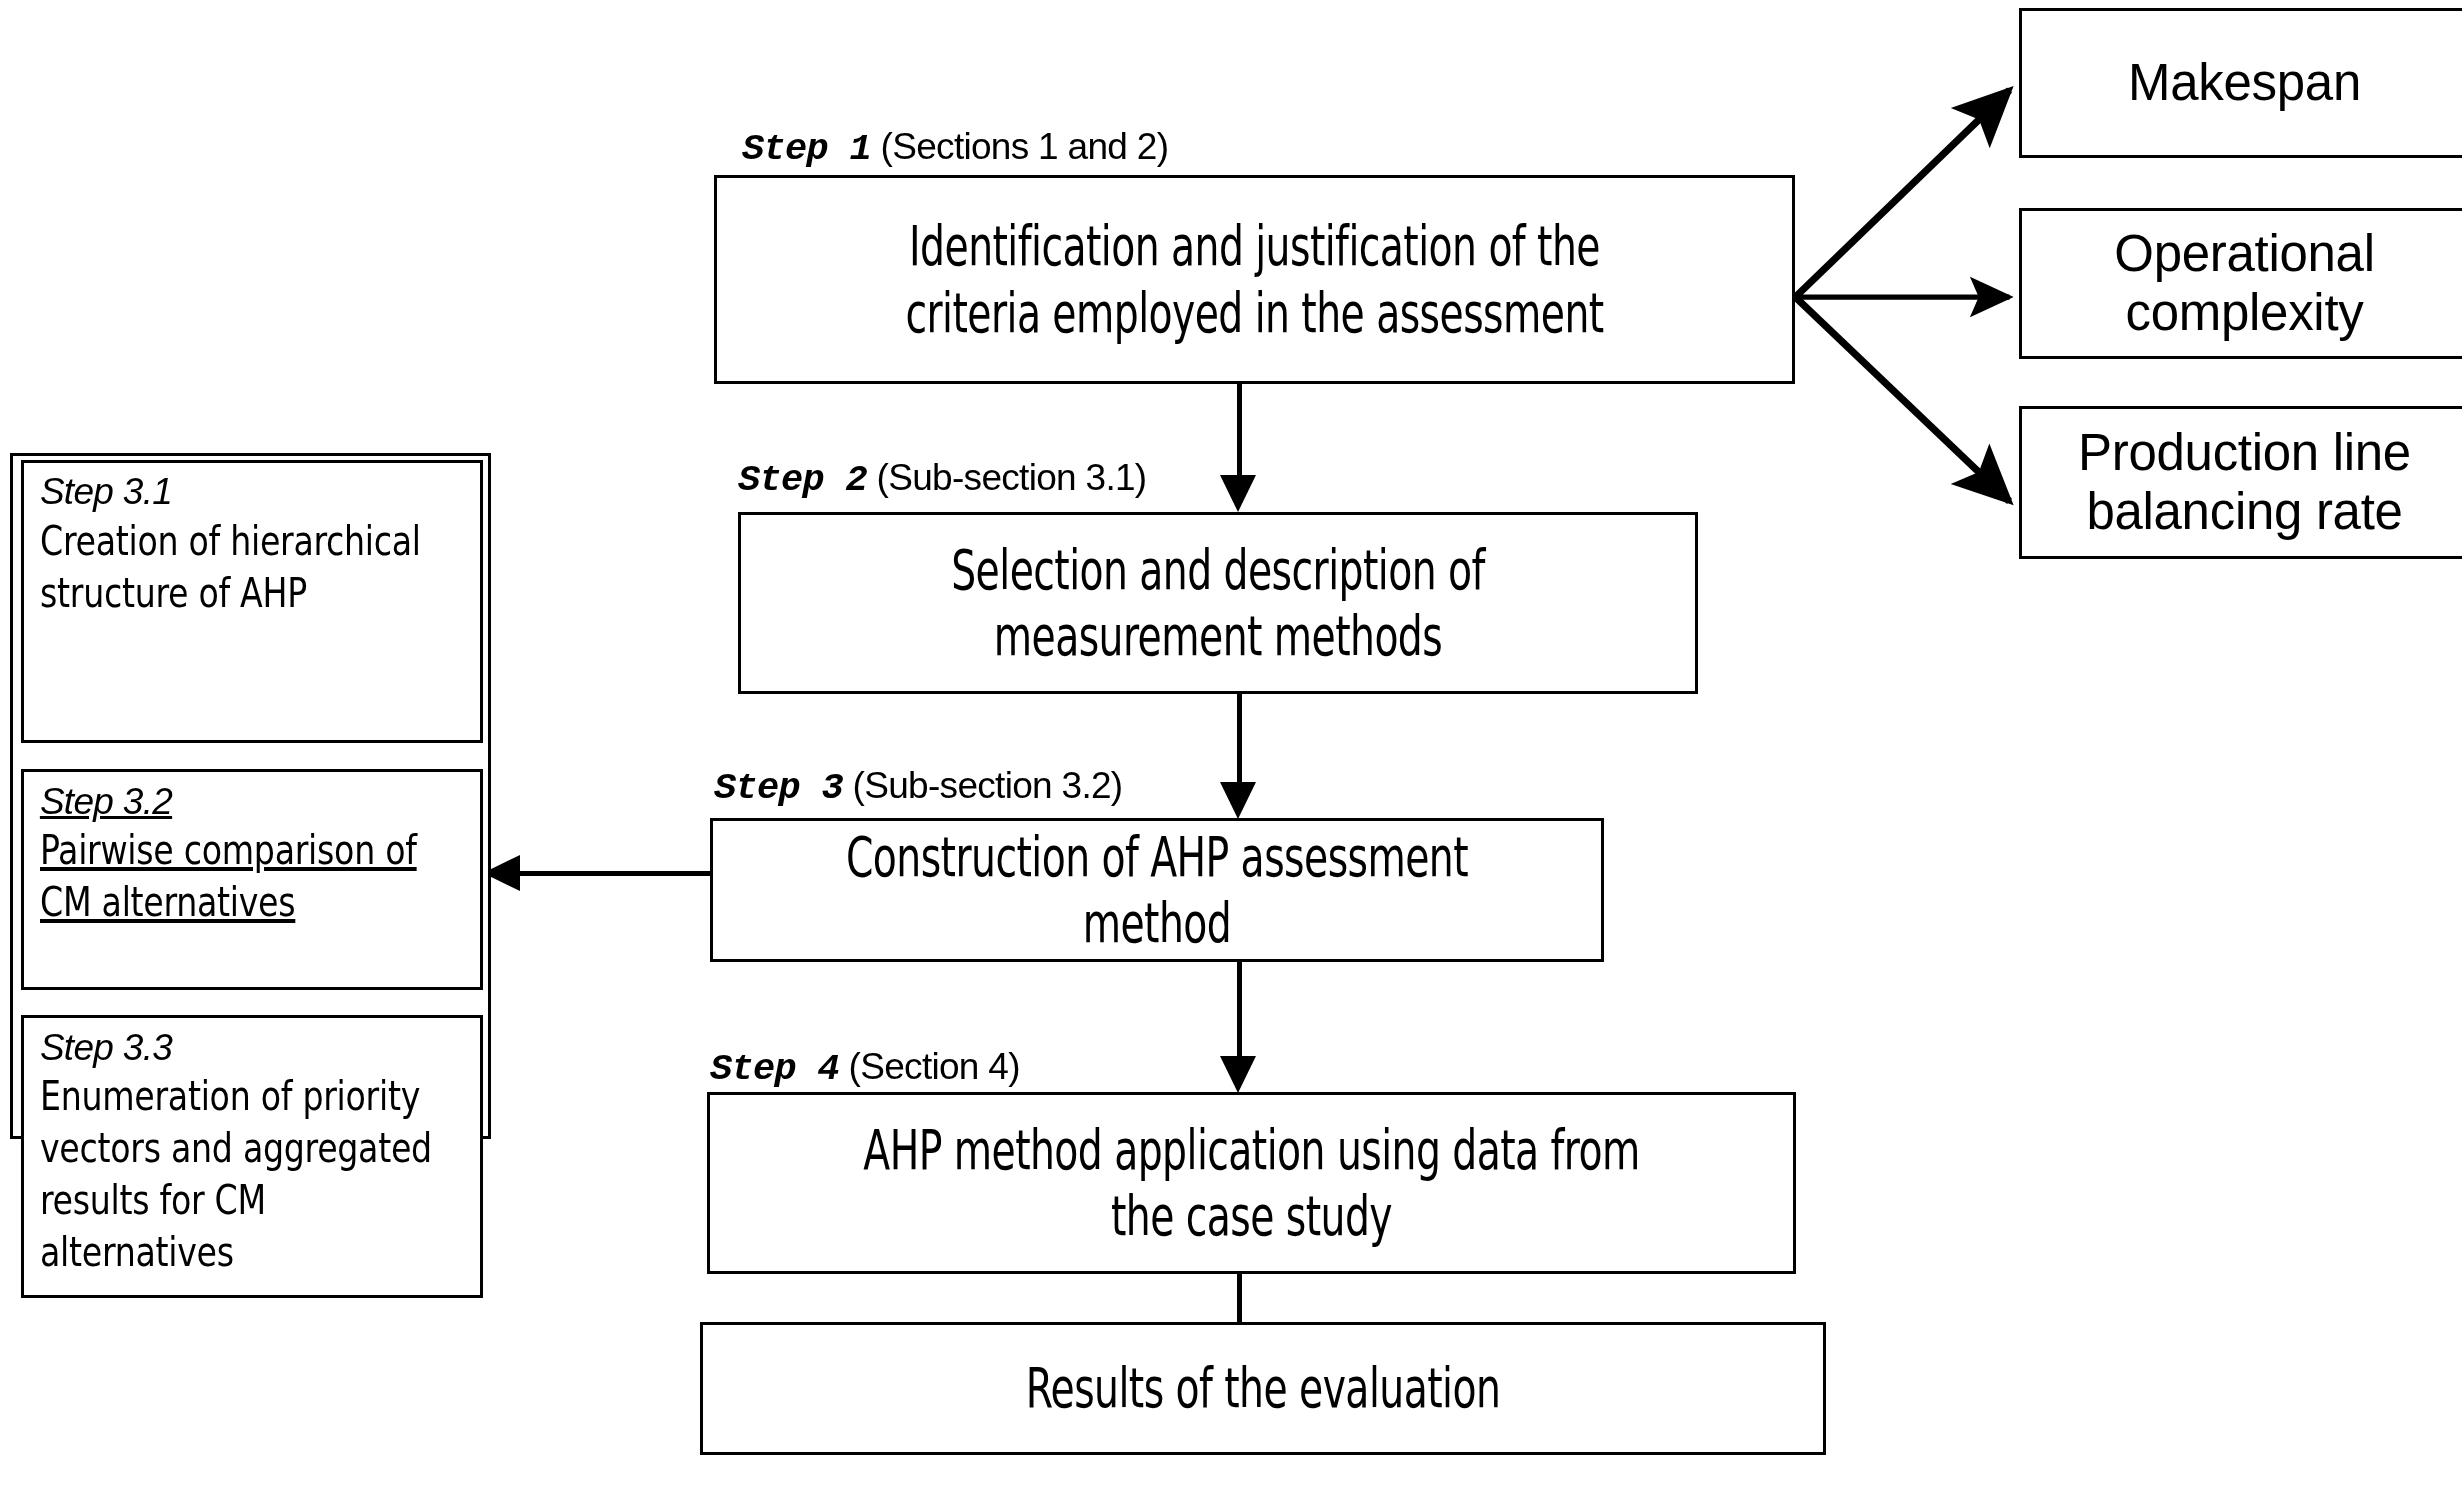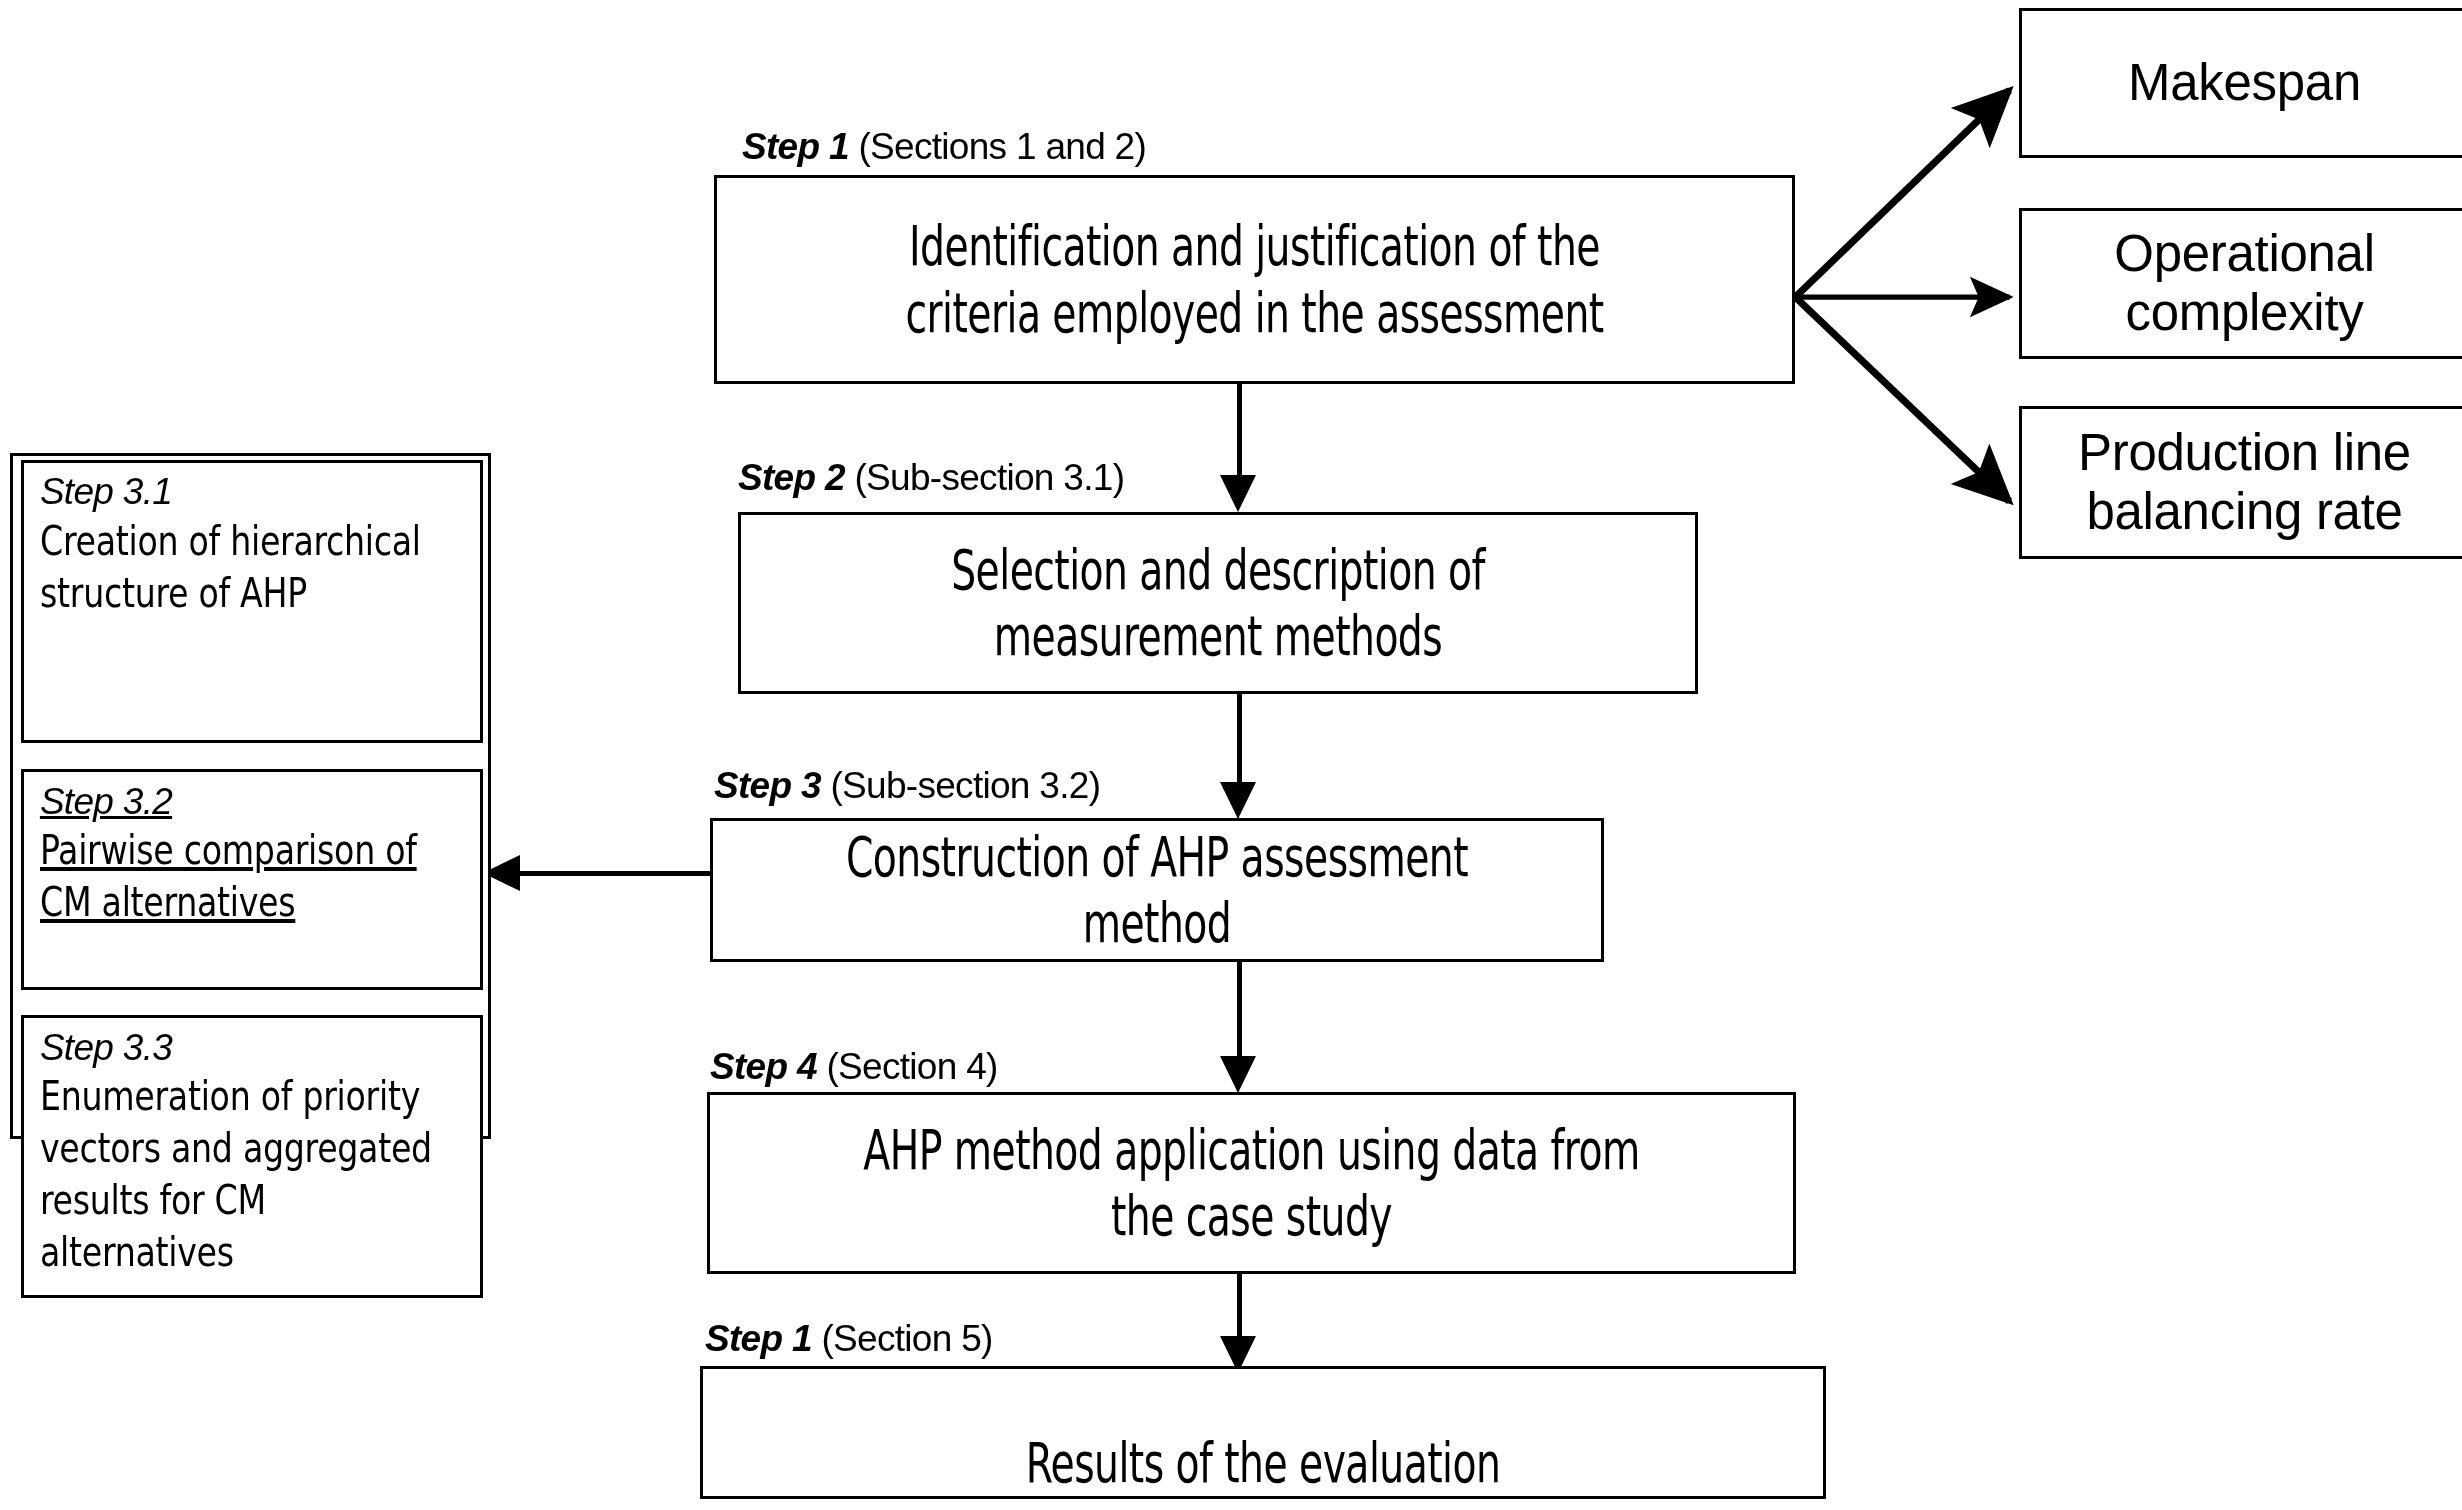--- a/index.html
+++ b/index.html
@@ -61,21 +61,21 @@
   .steplabel {
     position: absolute;
     white-space: nowrap;
     font-family: "Liberation Sans", sans-serif;
     font-size: 37px;
     line-height: 1;
   }
   .steplabel .strong {
     font-weight: bold;
     font-style: italic;
-    font-family: Liberation Sans, sans-serif;
+    font-family: Liberation Mono, monospace;
     letter-spacing: -0.7px;
   }
   .steplabel .plain {
     font-weight: normal;
     font-style: normal;
     letter-spacing: -0.7px;
   }
 
   
   #sidebar-outer {
@@ -220,21 +220,21 @@
   <div class="box flowbox" style="left:707px; top:1092px; width:1089px; height:182px;">
     <span class="txt">AHP method application using data from the case study</span>
   </div>
 
   <div class="vline" style="left:1237px; top:1273px; width:4.6px; height:78px;"></div>
   <div class="arrow-down" style="left:1220px; top:1336px;"></div>
 
   <div class="steplabel" style="left:705px; top:1320px;">
     <span class="strong">Step 1</span><span class="plain"> (Section 5)</span>
   </div>
-  <div class="box flowbox" style="left:700px; top:1366px; width:1126px; height:133px;align-items:flex-end;">
+  <div class="box flowbox" style="left:700px; top:1322px; width:1126px; height:133px;">
     <span class="txt">Results of the evaluation</span>
   </div>
 
   <div id="sidebar-outer">
 
     <div class="substep" style="left:7.8px; top:3.9px; width:462px; height:283px;">
       <span class="sublabel">Step 3.1</span>
       <span class="subtext">Creation of hierarchical structure of AHP</span>
     </div>
 

